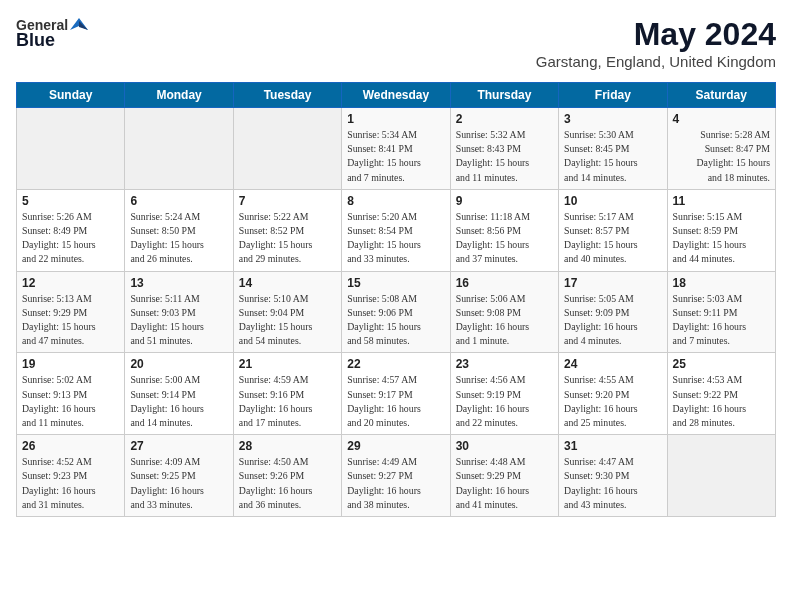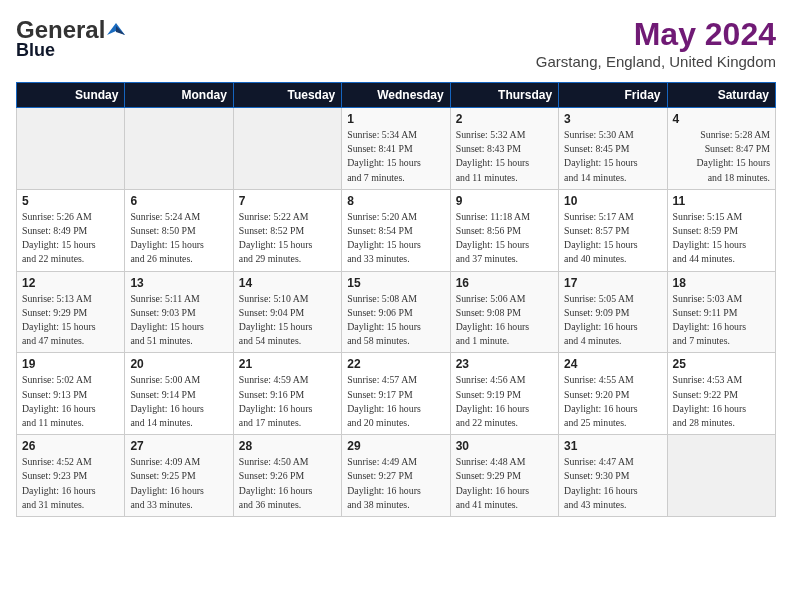--- a/index.html
+++ b/index.html
@@ -20,35 +20,35 @@
       display: flex;
       flex-direction: column;
       align-items: flex-start;
     }
     .title-block {
       text-align: right;
     }
     .title-month {
       font-size: 32px;
       font-weight: bold;
-      color: #701a75;
+      color: #0f172a;
     }
     .title-location {
       font-size: 15px;
       color: #444;
     }
     .calendar {
       width: 100%;
       border-collapse: collapse;
       font-size: 10.5px;
     }
     .calendar thead tr th {
-      background-color: #0f172a;
+      background-color: #0369a1;
       color: #fff;
-      text-align: right;
+      text-align: center;
       padding: 5px 6px;
       font-size: 12px;
       font-weight: bold;
       border: 1px solid #1565c0;
     }
     .calendar tbody tr td {
       border: 1px solid #ccc;
       vertical-align: top;
       padding: 4px 5px;
       width: 108px;
@@ -74,21 +74,21 @@
     .empty {
       background: #f0f0f0 !important;
     }
   </style>
 </head>
 <body>
 
 <div class="header">
   <div class="logo">
     <div style="display:flex;align-items:center;">
-      <span style="font-size:24px;font-weight:bold;color:#333;">General</span>
+      <span style="font-size:14px;font-weight:bold;color:#333;">General</span>
       <svg width="18" height="18" viewBox="0 0 18 18" style="margin-left:2px;">
         <polygon points="9,2 18,14 9,10 0,14" fill="#1a6bbf"></polygon>
         <polygon points="9,5 18,14 9,11" fill="#1a3c6e"></polygon>
       </svg>
     </div>
     <span style="font-size:18px;font-weight:bold;color:#0f172a;margin-top:-4px;">Blue</span>
   </div>
   <div class="title-block">
     <div class="title-month">May 2024</div>
     <div class="title-location">Garstang, England, United Kingdom</div>

